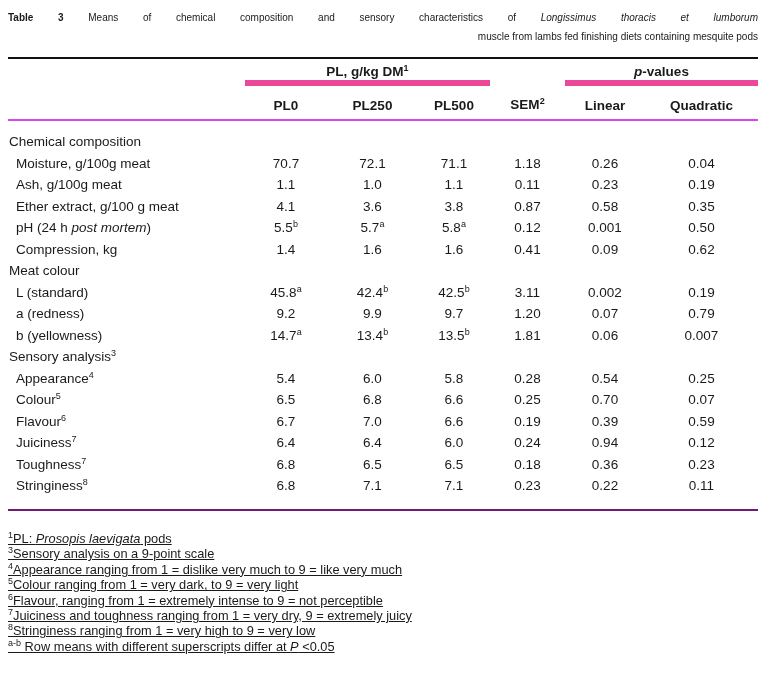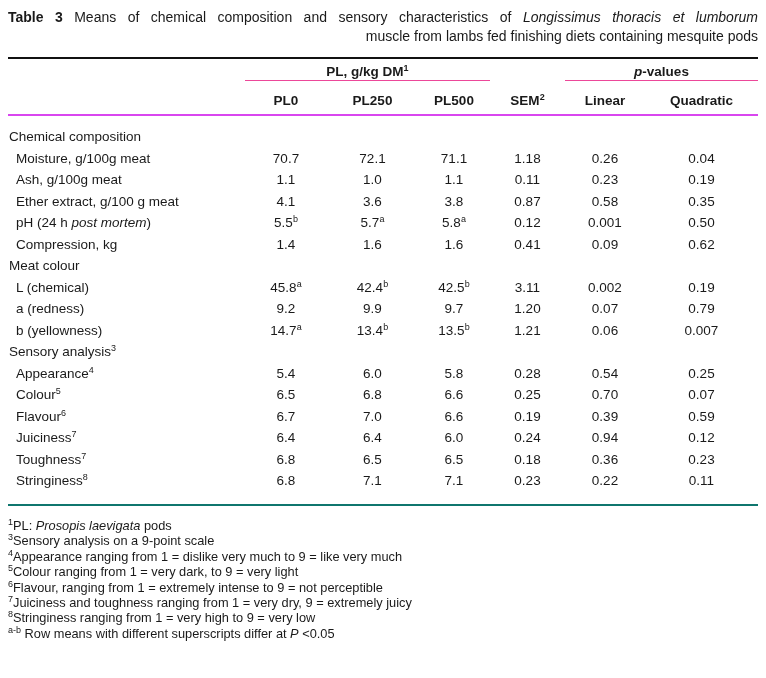--- a/index.html
+++ b/index.html
@@ -6,49 +6,49 @@
   html, body { margin: 0; padding: 0; background: #ffffff; }
   .page {
     width: 766px; height: 678px;
     background: #ffffff;
     color: #1a1a1a;
     font-family: "Liberation Sans", "DejaVu Sans", sans-serif;
     padding: 7px 8px 0 8px;
     overflow: hidden;
   }
   
-  .title { width: 750px; font-size: 14px; line-height: 19px; margin: 1px 0 0 0; }
+  .title { width: 750px; font-size: 10px; line-height: 19px; margin: 1px 0 0 0; }
   .title-line1 { text-align: justify; text-align-last: justify; }
   .title-line2 { text-align: right; }
   .title b { font-weight: bold; }
 
   
   table.t {
     width: 750px;
     margin-top: 11px;
     border-collapse: collapse;
     table-layout: fixed;
     border-top: 2px solid #111;
     font-size: 13.5px;
   }
   table.t th { font-weight: bold; font-size: 13.5px; }
   tr.spanner-row th { padding: 5px 0 1px 0; vertical-align: bottom; }
-  th.spanner { border-bottom: 1px solid #ec4899; text-align: center; }
+  th.spanner { border-bottom: 6px solid #ec4899; text-align: center; }
   tr.cols-row th { border-bottom: 2px solid #d946ef; padding: 12px 0 6px 0; text-align: center; }
   td { padding: 3px 0 3.5px 0; vertical-align: bottom; line-height: 15px; }
   td.label { text-align: left; }
   td.label.section { padding-left: 1px; }
   td.label.item { padding-left: 8px; }
   td.num { text-align: center; }
   tr.first-row td { padding-top: 13px; }
-  tr.last-row td { padding-bottom: 16px; border-bottom: 2px solid #0f766e; }
+  tr.last-row td { padding-bottom: 16px; border-bottom: 2px solid #701a75; }
   sup { font-size: 9px; vertical-align: super; line-height: 0; }
 
   
-  .footnotes { margin-top: 12px; font-size: 12.8px; }
+  .footnotes { margin-top: 20px; font-size: 12.8px; text-decoration: underline; }
   .footnote { line-height: 15.4px; white-space: pre-wrap; }
   .footnote sup { font-size: 9px; }
   i { font-style: italic; }
 </style>
 </head>
 <body>
 
 <div class="page">
 
   <p class="title">
@@ -129,21 +129,21 @@
           <td class="num"><span>1.6</span></td>
           <td class="num"><span>1.6</span></td>
           <td class="num"><span>0.41</span></td>
           <td class="num"><span>0.09</span></td>
           <td class="num"><span>0.62</span></td>
         </tr>
         <tr>
           <td class="label section" colspan="7"><span>Meat colour</span></td>
         </tr>
         <tr>
-          <td class="label item"><span>L (chemical)</span></td>
+          <td class="label item"><span>L (standard)</span></td>
           <td class="num"><span>45.8</span><sup>a</sup></td>
           <td class="num"><span>42.4</span><sup>b</sup></td>
           <td class="num"><span>42.5</span><sup>b</sup></td>
           <td class="num"><span>3.11</span></td>
           <td class="num"><span>0.002</span></td>
           <td class="num"><span>0.19</span></td>
         </tr>
         <tr>
           <td class="label item"><span>a (redness)</span></td>
           <td class="num"><span>9.2</span></td>
@@ -151,21 +151,21 @@
           <td class="num"><span>9.7</span></td>
           <td class="num"><span>1.20</span></td>
           <td class="num"><span>0.07</span></td>
           <td class="num"><span>0.79</span></td>
         </tr>
         <tr>
           <td class="label item"><span>b (yellowness)</span></td>
           <td class="num"><span>14.7</span><sup>a</sup></td>
           <td class="num"><span>13.4</span><sup>b</sup></td>
           <td class="num"><span>13.5</span><sup>b</sup></td>
-          <td class="num"><span>1.21</span></td>
+          <td class="num"><span>1.81</span></td>
           <td class="num"><span>0.06</span></td>
           <td class="num"><span>0.007</span></td>
         </tr>
         <tr>
           <td class="label section" colspan="7"><span>Sensory analysis</span><sup>3</sup></td>
         </tr>
         <tr>
           <td class="label item"><span>Appearance</span><sup>4</sup></td>
           <td class="num"><span>5.4</span></td>
           <td class="num"><span>6.0</span></td>

